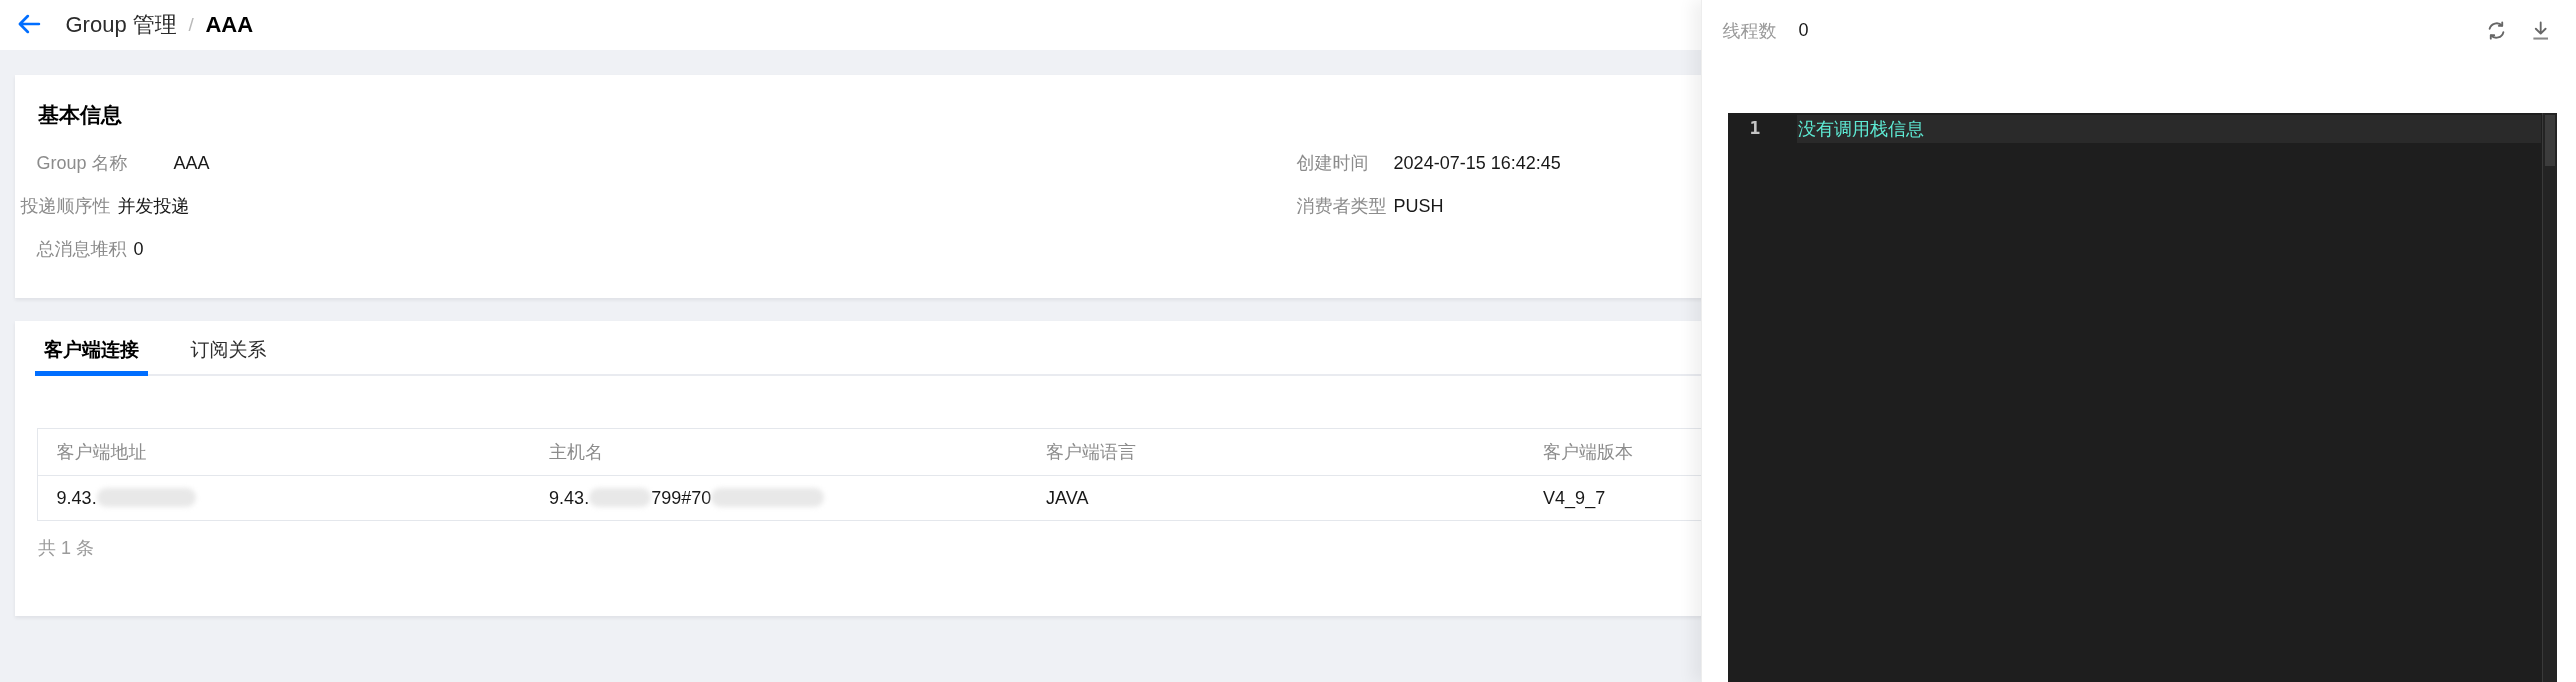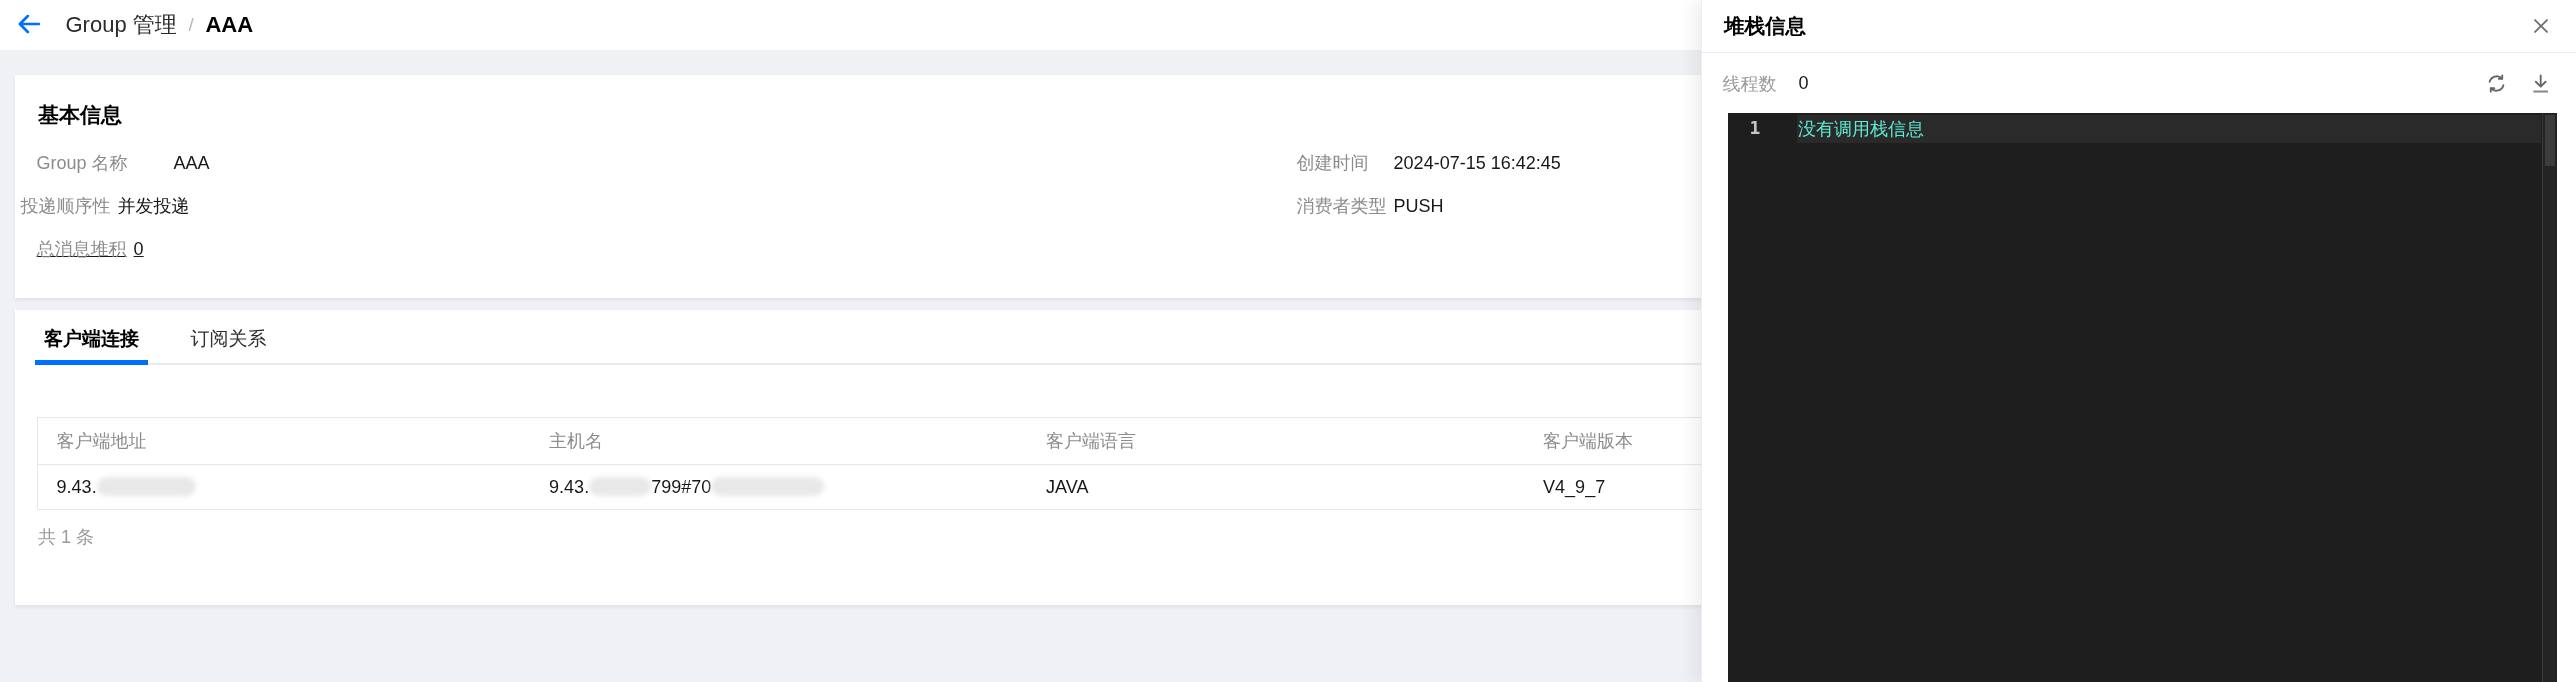--- a/index.html
+++ b/index.html
@@ -13,21 +13,21 @@
   .back-btn { width:32px; height:32px; display:flex; align-items:center; justify-content:center; cursor:pointer; }
   .breadcrumb { display:flex; align-items:center; gap:11.7px; font-size:22px; margin-left:20.5px; }
   .crumb-section { color:#2b2b2b; }
   .crumb-sep { color:#b9b9b9; font-size:19px; }
   .crumb-current { font-weight:bold; color:#000; }
 
   
   .card { position:absolute; left:14.6px; width:1709px; background:#fff;
           box-shadow:0 1.5px 3.7px rgba(33,40,49,0.08); }
   #card-basic { top:75px; height:223px; }
-  #card-clients { top:310px; height:295px; }
+  #card-clients { top:321px; height:295px; }
   .card-title { position:absolute; left:23.4px; top:26px; font-size:21px; font-weight:bold; color:#000; }
 
   .field { position:absolute; display:flex; font-size:18px; line-height:22px; }
   .flabel { color:#8c8c8c; width:97px; flex:none; }
   .fvalue { color:#181818; }
 
   
   .tabs-line { position:absolute; left:20.5px; right:0; top:53px; height:1.5px; background:#e9ebf0; }
   .tabs { position:absolute; left:20.5px; top:16px; display:flex; gap:34px; }
   .tab { position:relative; font-size:19px; color:#2e2e2e; padding:0 8.8px; height:37px; cursor:pointer; }
@@ -101,21 +101,21 @@
       <span class="fvalue">2024-07-15 16:42:45</span>
     </div>
     <div class="field" style="left:6px; top:120px;">
       <span class="flabel">投递顺序性</span>
       <span class="fvalue">并发投递</span>
     </div>
     <div class="field" style="left:1282px; top:120px;">
       <span class="flabel">消费者类型</span>
       <span class="fvalue">PUSH</span>
     </div>
-    <div class="field" style="left:22px; top:163px;text-decoration:underline;">
+    <div class="field" style="left:22px; top:163px;">
       <span class="flabel">总消息堆积</span>
       <span class="fvalue">0</span>
     </div>
   </div>
 
   <div class="card" id="card-clients">
     <div class="tabs-line"></div>
     <div class="tabs">
       <div class="tab active">
         <span>客户端连接</span>
@@ -152,28 +152,20 @@
           <td>JAVA</td>
           <td>V4_9_7</td>
         </tr>
       </tbody>
     </table>
 
     <div class="total-row">共 1 条</div>
   </div>
 
   <div class="drawer">
-    <div class="drawer-header">
-      <span class="drawer-title">堆栈信息</span>
-      <span class="icon-btn">
-        <svg width="22" height="22" viewBox="0 0 24 24">
-          <path d="M5.5 5.5l13 13M18.5 5.5l-13 13" stroke="#6e6e6e" stroke-width="2" stroke-linecap="round"></path>
-        </svg>
-      </span>
-    </div>
 
     <div class="drawer-toolbar">
       <span class="thread-label">线程数</span>
       <span class="thread-value">0</span>
       <span class="toolbar-icons">
         <span class="icon-btn">
           <svg width="25" height="25" viewBox="0 0 24 24" fill="none">
             <path d="M18.6 13.6a7 7 0 0 1-11.9 3.1" stroke="#666" stroke-width="1.8" stroke-linecap="round"></path>
             <path d="M5.4 10.4a7 7 0 0 1 11.9-3.1" stroke="#666" stroke-width="1.8" stroke-linecap="round"></path>
             <path d="M17.5 4.2v3.3h-3.3" stroke="#666" stroke-width="1.8" stroke-linecap="round" stroke-linejoin="round"></path>

